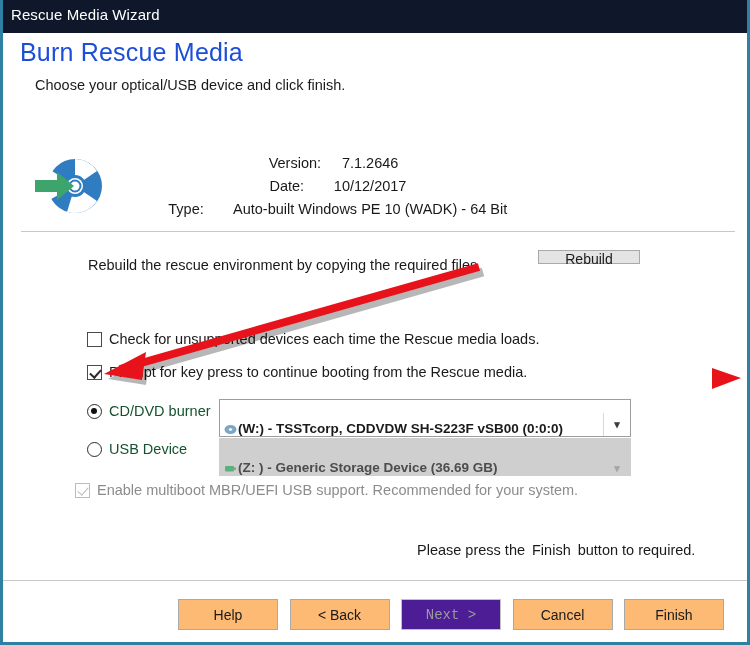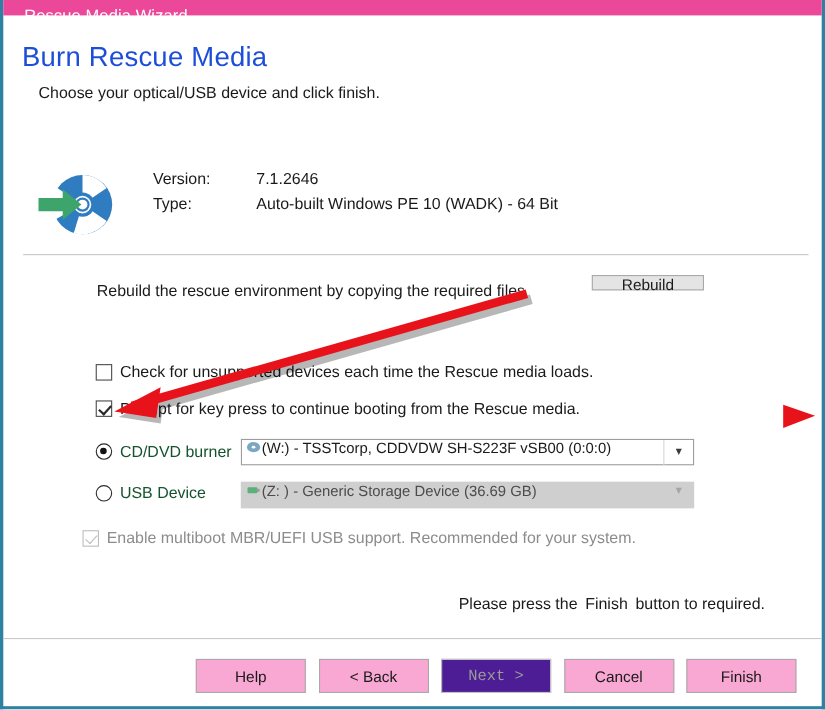--- a/index.html
+++ b/index.html
@@ -21,26 +21,26 @@
     border-right: 3px solid #2e81a2;
     border-bottom: 3px solid #2e81a2;
     overflow: hidden;
   }
   
   #titlebar {
     position: absolute;
     left: -3px;
     top: 0;
     width: 750px;
-    height: 14px;
-    background: #ec4899;
+    height: 33px;
+    background: #0f172a;
     color: #ffffff;
     font-size: 15px;
     line-height: 29px;
-    padding-left: 22px;
+    padding-left: 11px;
     box-sizing: border-box;
     letter-spacing: .1px;
   }
   
   #heading {
     position: absolute;
     left: 17px;
     top: 38px;
     font-size: 25px;
     color: #1d4ed8;
@@ -53,20 +53,21 @@
     font-size: 14.5px;
     color: #1a1a1a;
   }
   
   #infoblock {
     position: absolute;
     left: 28px;
     top: 148px;
     width: 660px;
     height: 80px;
+    text-align: center;
   }
   #disc-icon {
     position: absolute;
     left: 2px;
     top: 6px;
     width: 72px;
     height: 64px;
   }
   .info-rows {
     position: absolute;
@@ -182,25 +183,26 @@
     position: absolute;
     left: 3px;
     top: 3px;
     width: 6px;
     height: 6px;
     border-radius: 50%;
     background: #111111;
   }
   .combo {
     position: absolute;
-    height: 24px;
+    height: 38px;
     box-sizing: border-box;
     font-size: 13.5px;
     display: flex;
-    align-items: flex-start;
+    align-items: flex-end;
+    font-weight: bold;
   }
   #combo-cd {
     left: 216px;
     top: 399px;
     width: 412px;
     background: #ffffff;
     border: 1px solid #9d9d9d;
     color: #1a1a1a;
   }
   #combo-usb {
@@ -262,21 +264,21 @@
     position: absolute;
     left: 175px;
     top: 599px;
     width: 546px;
     display: flex;
     justify-content: space-between;
   }
   .wiz-btn {
     width: 100px;
     height: 31px;
-    background: #f9a8d4;
+    background: #fdba74;
     border: 1px solid #a9a9a9;
     font-family: "Liberation Sans", sans-serif;
     font-size: 14px;
     color: #1a1a1a;
     cursor: default;
     padding: 0;
   }
   .wiz-btn.disabled {
     background: #4c1d95;
     border-color: #c2c2c2;
@@ -314,20 +316,23 @@
       <circle cx="42" cy="32" r="11" fill="#2f7cc0"></circle>
       <circle cx="42" cy="32" r="8" fill="#ffffff"></circle>
       <circle cx="42" cy="32" r="5.5" fill="#ffffff" stroke="#2f7cc0" stroke-width="2"></circle>
       <path d="M2 26 L24 26 L24 18 L41 32 L24 46 L24 38 L2 38 Z" fill="#3da56b"></path>
     </svg>
     <div class="info-rows">
       <div class="info-row">
         <span class="info-label">Version:</span><span class="info-value">7.1.2646</span>
       </div>
       <div class="info-row">
+        <span class="info-label">Date:</span><span class="info-value">10/12/2017</span>
+      </div>
+      <div class="info-row">
         <span class="info-label">Type:</span><span class="info-value">Auto-built Windows PE 10 (WADK) - 64 Bit</span>
       </div>
     </div>
   </div>
 
   <div id="sep-top"></div>
 
   <div id="rebuild-label">Rebuild the rescue environment by copying the required files</div>
   <button id="rebuild-button">Rebuild</button>
 

